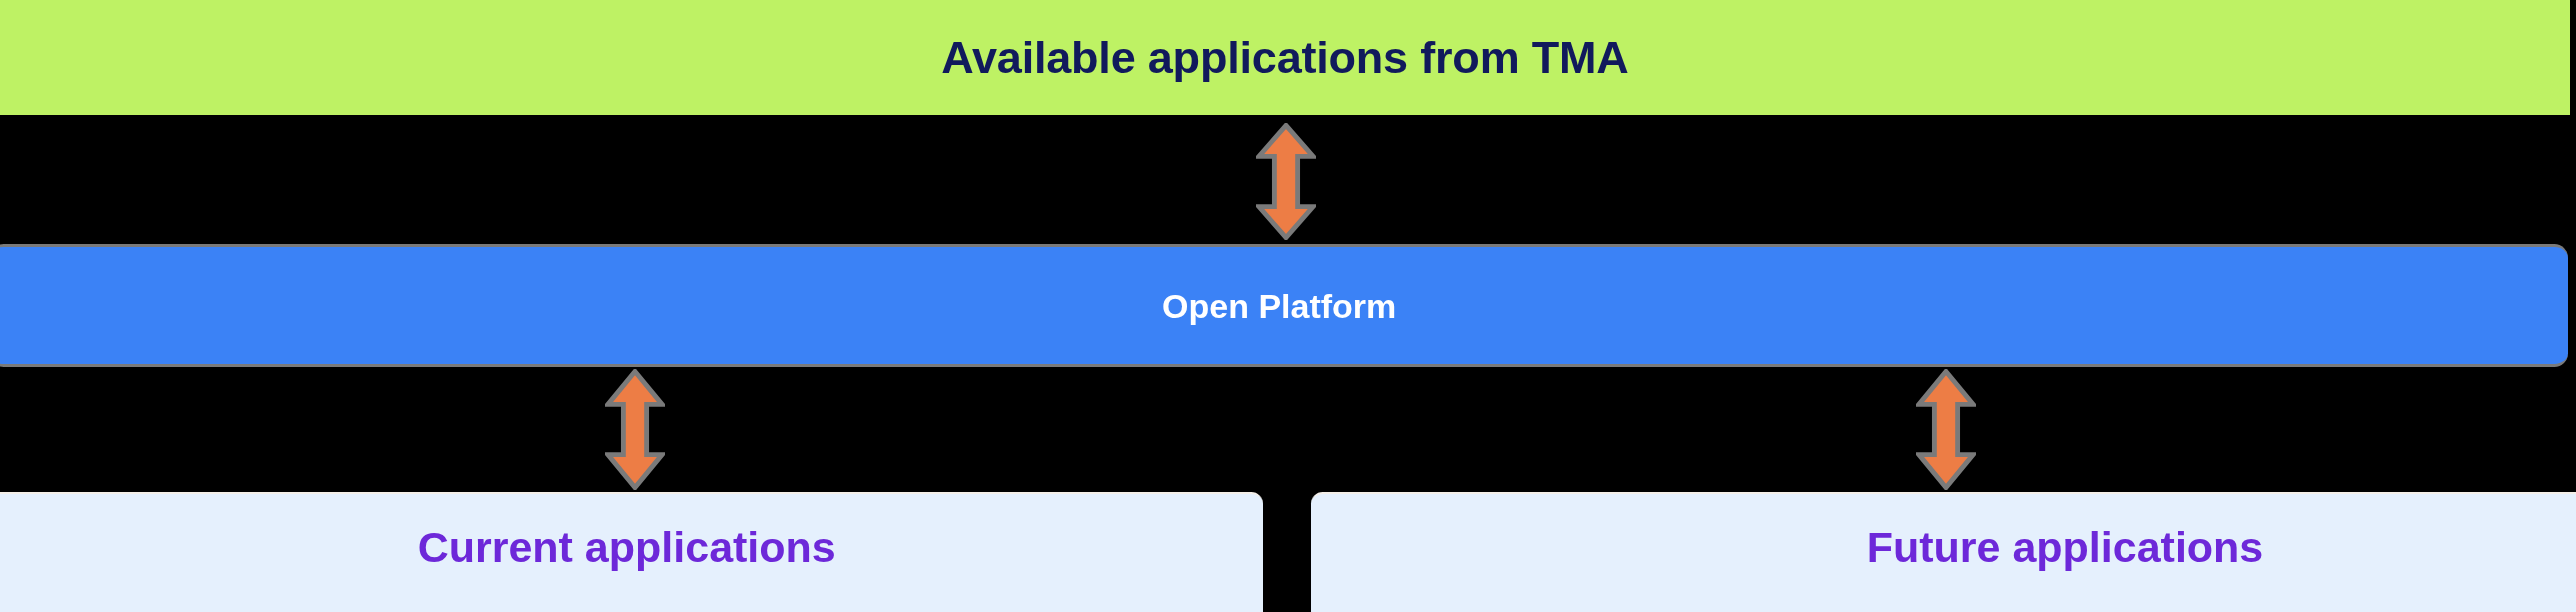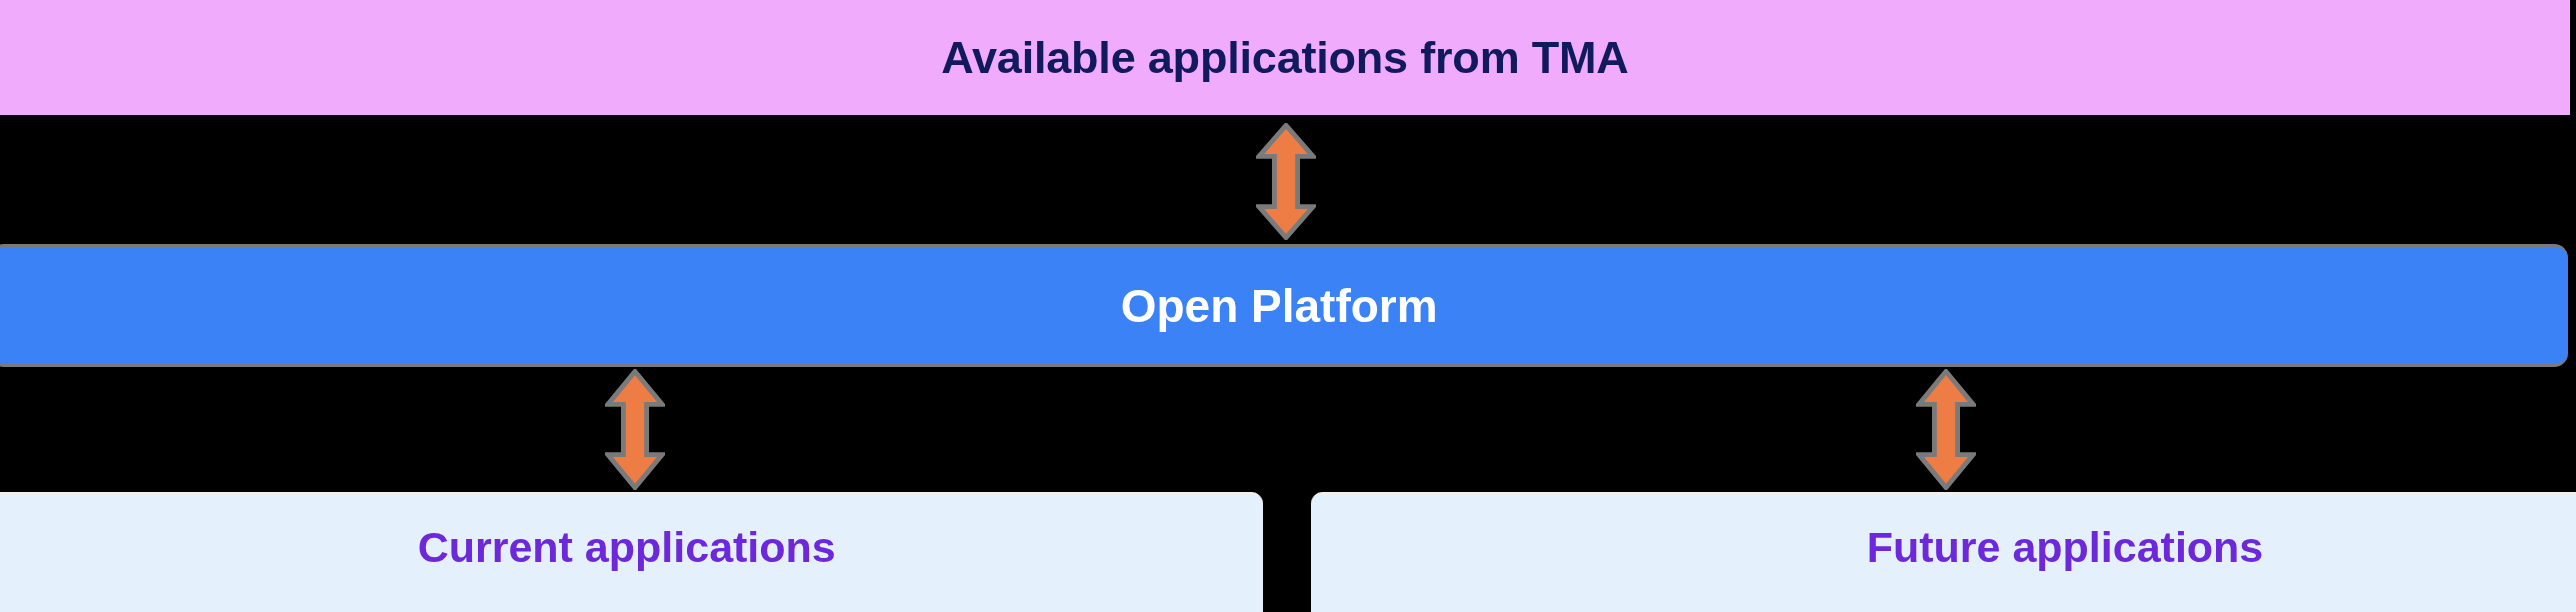--- a/index.html
+++ b/index.html
@@ -18,21 +18,21 @@
     overflow: hidden;
   }
 
   
   .top-banner {
     position: absolute;
     left: 0;
     top: 0;
     width: 2570px;
     height: 115px;
-    background: #f0abfc;
+    background: #bef264;
     display: flex;
     align-items: center;
     justify-content: center;
   }
   .top-banner-title {
     color: #111a5c;
     font-size: 45px;
     font-weight: bold;
     letter-spacing: -0.2px;
     line-height: 1;
@@ -49,21 +49,21 @@
     border-top: 3.9px solid #7a7a7a;
     border-bottom: 3.9px solid #7a7a7a;
     border-radius: 13.7px;
     box-sizing: border-box;
     display: flex;
     align-items: center;
     justify-content: center;
   }
   .platform-bar-label {
     color: #ffffff;
-    font-size: 46px;
+    font-size: 34px;
     font-weight: bold;
     line-height: 1;
   }
 
   
   .bottom-box {
     position: absolute;
     top: 492px;
     height: 120px;
     background: #e5f0fd;

